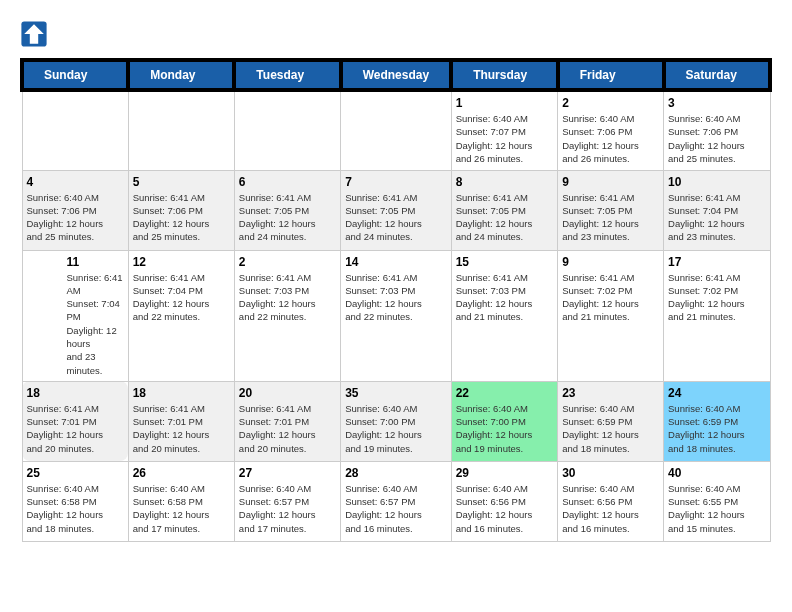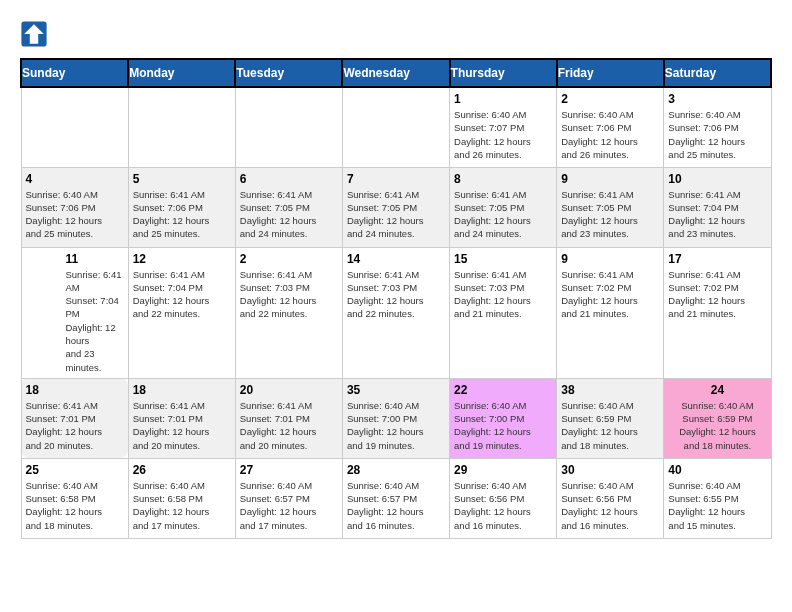--- a/index.html
+++ b/index.html
@@ -49,25 +49,25 @@
       color: #444;
     }
     table {
       width: 100%;
       border-collapse: collapse;
       font-size: 10.5px;
     }
     thead tr th {
       background-color: #1a5fa8;
       color: #fff;
-      padding: 6px 0;
+      padding: 6px 20px;
       text-align: left;
       font-size: 12px;
       font-weight: bold;
-      border: 2px solid #000000;
+      border: 4px solid #000000;
     }
     tbody tr td {
       border: 1px solid #ccc;
       vertical-align: top;
       padding: 4px 4px;
       width: calc(100% / 7);
       min-height: 80px;
       height: 80px;
       background: #fff;
     }
@@ -274,35 +274,35 @@
 Daylight: 12 hours
 and 20 minutes.</div>
         </td>
         <td style="background: rgb(240, 240, 240);">
           <span class="day-number">35</span>
           <div class="day-info" style="white-space: pre-line;">Sunrise: 6:40 AM
 Sunset: 7:00 PM
 Daylight: 12 hours
 and 19 minutes.</div>
         </td>
-        <td style="background: #f0abfc;">
+        <td style="background: #86efac;">
           <span class="day-number">22</span>
           <div class="day-info" style="white-space: pre-line;">Sunrise: 6:40 AM
 Sunset: 7:00 PM
 Daylight: 12 hours
 and 19 minutes.</div>
         </td>
         <td style="background: rgb(240, 240, 240);">
-          <span class="day-number">38</span>
+          <span class="day-number">23</span>
           <div class="day-info" style="white-space: pre-line;">Sunrise: 6:40 AM
 Sunset: 6:59 PM
 Daylight: 12 hours
 and 18 minutes.</div>
         </td>
-        <td style="background: #f9a8d4; text-align: center;">
+        <td style="background: #7dd3fc;">
           <span class="day-number">24</span>
           <div class="day-info" style="white-space: pre-line;">Sunrise: 6:40 AM
 Sunset: 6:59 PM
 Daylight: 12 hours
 and 18 minutes.</div>
         </td>
       </tr>
       <tr>
         <td style="background: rgb(255, 255, 255);">
           <span class="day-number">25</span>

